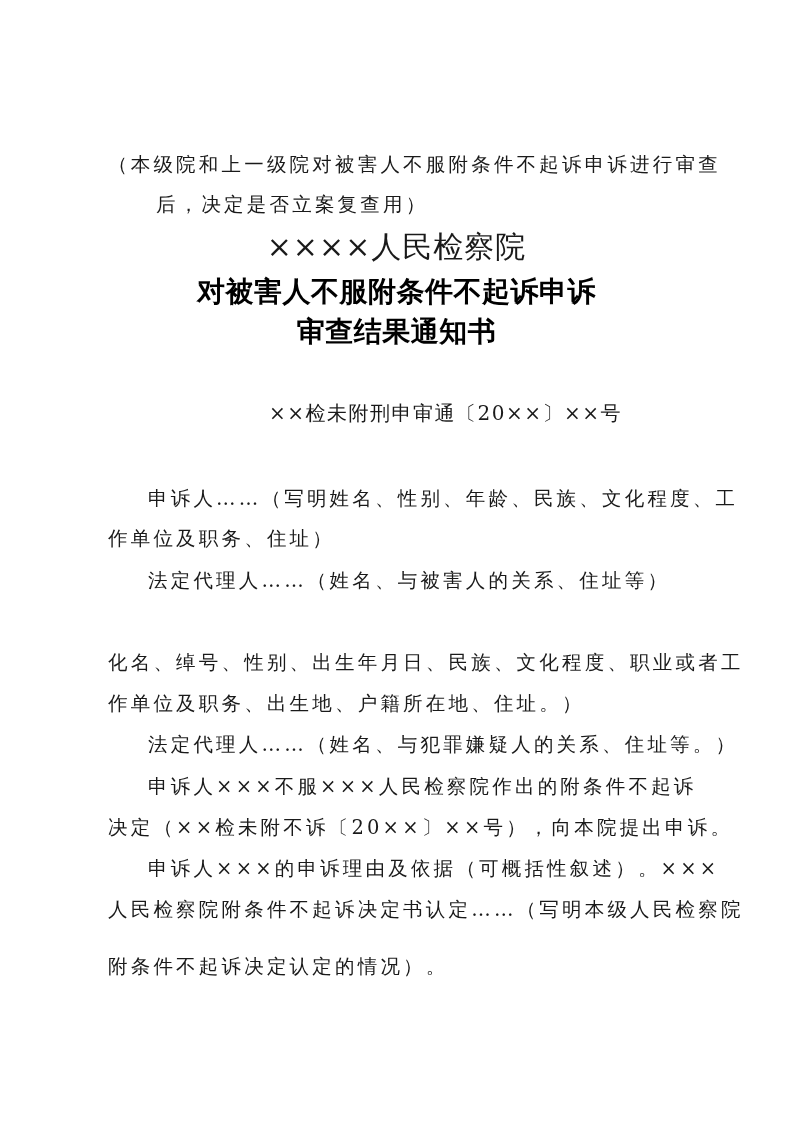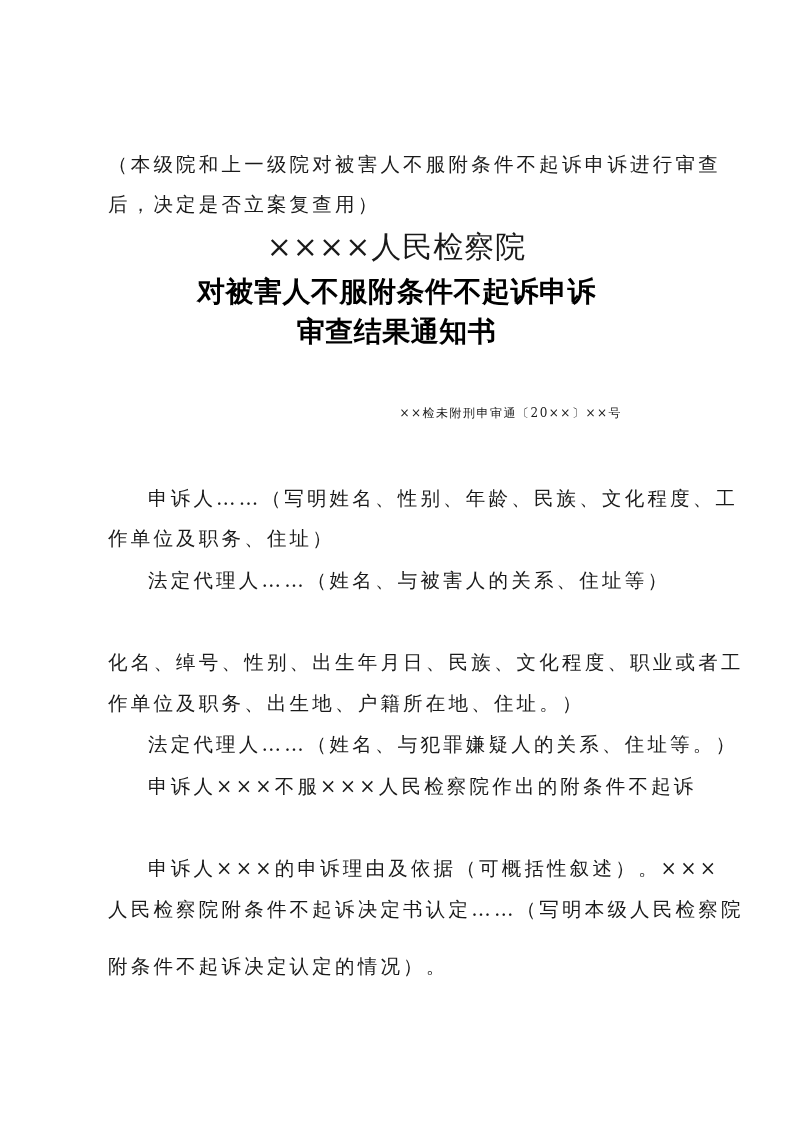--- a/index.html
+++ b/index.html
@@ -50,50 +50,51 @@
       line-height: 34px;
       letter-spacing: 0.5px;
       color: #000;
     }
     .title.t1 { top: 271px; }
     .title.t2 { top: 311px; }
     .docno {
       position: absolute;
       right: 103px;
       top: 398px;
-      font-size: 12px;
+      font-size: 20px;
       line-height: 22px;
       letter-spacing: 1.5px;
       white-space: nowrap;
     }
   </style>
 </head>
 <body>
 
 <div class="page">
 
   <div class="line note-line" style="top:148px;">（本级院和上一级院对被害人不服附条件不起诉申诉进行审查</div>
-  <div class="line note-line" style="top:188px;">后，决定是否立案复查用）</div>
+  <div class="line note-line" style="top:188px;margin-left:48px;">后，决定是否立案复查用）</div>
 
   <div class="court">××××人民检察院</div>
 
   <div class="title t1">对被害人不服附条件不起诉申诉</div>
   <div class="title t2">审查结果通知书</div>
 
   <div class="docno">××检未附刑申审通〔20××〕××号</div>
 
   <div class="line indent" style="top:482px;">申诉人……（写明姓名、性别、年龄、民族、文化程度、工</div>
   <div class="line body-line" style="top:522px;">作单位及职务、住址）</div>
 
   <div class="line indent" style="top:564px;">法定代理人……（姓名、与被害人的关系、住址等）</div>
 
   <div class="line body-line" style="top:646px;">化名、绰号、性别、出生年月日、民族、文化程度、职业或者工</div>
   <div class="line body-line" style="top:687px;">作单位及职务、出生地、户籍所在地、住址。）</div>
 
   <div class="line indent" style="top:728px;">法定代理人……（姓名、与犯罪嫌疑人的关系、住址等。）</div>
 
   <div class="line indent" style="top:770px;">申诉人×××不服×××人民检察院作出的附条件不起诉</div>
+  <div class="line body-line" style="top:811px;">决定（××检未附不诉〔20××〕××号），向本院提出申诉。</div>
 
   <div class="line indent" style="top:852px;">申诉人×××的申诉理由及依据（可概括性叙述）。×××</div>
   <div class="line body-line" style="top:893px;">人民检察院附条件不起诉决定书认定……（写明本级人民检察院</div>
   <div class="line body-line" style="top:934px;margin-top:16px;">附条件不起诉决定认定的情况）。</div>
 
 </div>
 
 </body></html>

